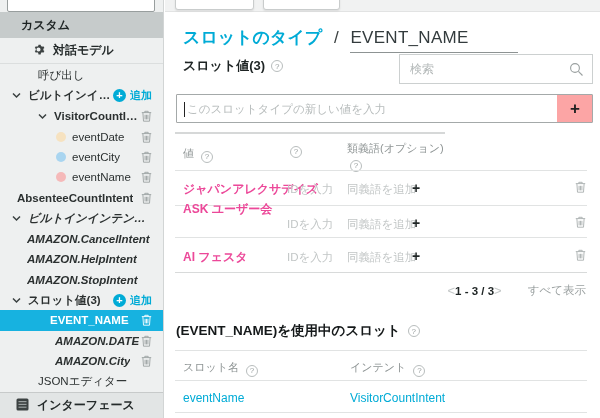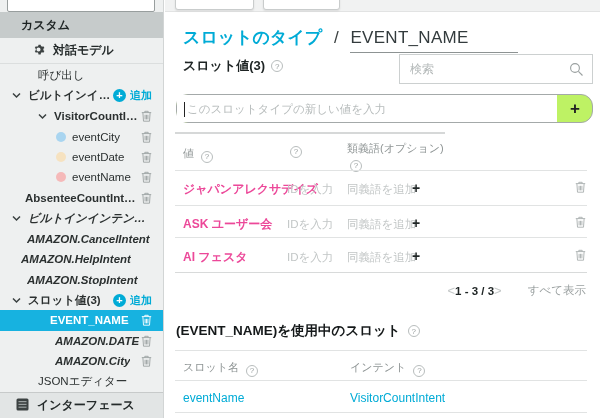--- a/index.html
+++ b/index.html
@@ -70,21 +70,21 @@
 
   .search{position:absolute; top:54px; left:234px; width:194px; height:30px;
     border:1px solid #ccd0d0; background:#fff;}
   .search input{border:none; outline:none; width:160px; height:100%;
     padding-left:10px; font-size:12px; color:#333;
     font-family:"Liberation Sans","DejaVu Sans",sans-serif;}
   .search input::placeholder{color:#b3b8b8;}
   .search .mag{position:absolute; right:8px; top:7px; color:#9aa0a0;}
 
   .new-value{position:absolute; top:94px; left:11px; width:417px; height:29px;
-    border:1px solid #a4a9a9; border-radius:12px; background:#bef264;}
+    border:1px solid #a4a9a9; border-radius:1px; background:#fca5a5;}
   .new-value .caret{position:absolute; left:7px; top:7px; width:1px; height:15px; background:#222;}
   .new-value input{border:none; outline:none; width:380px; height:100%;
     padding-left:10px; font-size:11.5px; color:#333;
     font-family:"Liberation Sans","DejaVu Sans",sans-serif;}
   .new-value input::placeholder{color:#b7bcbc;}
   .new-value .plus{position:absolute; right:12px; top:4px; font-size:17px;
     font-weight:bold; color:#222; cursor:pointer;}
 
   .pdiv{position:absolute; top:132px; left:10px; width:270px; height:2px; background:#d6d8d8;}
   .hr{position:absolute; left:10px; width:412px; height:1px; background:#e1e3e3;}
@@ -153,34 +153,34 @@
         <span class="trash">
             <svg width="11" height="12" viewBox="0 0 11 12">
               <g fill="none" stroke="currentColor" stroke-width=".9">
                 <path d="M.8 2.6h9.4M3.8 2.6V1.3h3.4v1.3M1.9 2.8l.6 8.4h6l.6-8.4M4.1 4.8v4.6M5.5 4.8v4.6M6.9 4.8v4.6"></path>
               </g>
             </svg>
           </span>
       </div>
 
       <div class="trow" style="padding-left:56px">
+        <span class="dot" style="background: rgb(246, 226, 192);"></span>
+        <span class="lbl">eventDate</span>
+        <span class="trash">
+            <svg width="11" height="12" viewBox="0 0 11 12">
+              <g fill="none" stroke="currentColor" stroke-width=".9">
+                <path d="M.8 2.6h9.4M3.8 2.6V1.3h3.4v1.3M1.9 2.8l.6 8.4h6l.6-8.4M4.1 4.8v4.6M5.5 4.8v4.6M6.9 4.8v4.6"></path>
+              </g>
+            </svg>
+          </span>
+      </div>
+
+      <div class="trow" style="padding-left:56px">
         <span class="dot" style="background: rgb(169, 213, 240);"></span>
         <span class="lbl">eventCity</span>
-        <span class="trash">
-            <svg width="11" height="12" viewBox="0 0 11 12">
-              <g fill="none" stroke="currentColor" stroke-width=".9">
-                <path d="M.8 2.6h9.4M3.8 2.6V1.3h3.4v1.3M1.9 2.8l.6 8.4h6l.6-8.4M4.1 4.8v4.6M5.5 4.8v4.6M6.9 4.8v4.6"></path>
-              </g>
-            </svg>
-          </span>
-      </div>
-
-      <div class="trow" style="padding-left:56px">
-        <span class="dot" style="background: rgb(246, 226, 192);"></span>
-        <span class="lbl">eventDate</span>
         <span class="trash">
             <svg width="11" height="12" viewBox="0 0 11 12">
               <g fill="none" stroke="currentColor" stroke-width=".9">
                 <path d="M.8 2.6h9.4M3.8 2.6V1.3h3.4v1.3M1.9 2.8l.6 8.4h6l.6-8.4M4.1 4.8v4.6M5.5 4.8v4.6M6.9 4.8v4.6"></path>
               </g>
             </svg>
           </span>
       </div>
 
       <div class="trow" style="padding-left:56px">
@@ -188,21 +188,21 @@
         <span class="lbl">eventName</span>
         <span class="trash">
             <svg width="11" height="12" viewBox="0 0 11 12">
               <g fill="none" stroke="currentColor" stroke-width=".9">
                 <path d="M.8 2.6h9.4M3.8 2.6V1.3h3.4v1.3M1.9 2.8l.6 8.4h6l.6-8.4M4.1 4.8v4.6M5.5 4.8v4.6M6.9 4.8v4.6"></path>
               </g>
             </svg>
           </span>
       </div>
 
-      <div class="trow bold" style="padding-left:25px">
+      <div class="trow bold" style="padding-left:17px">
         <span class="lbl">AbsenteeCountIntent</span>
         <span class="trash">
             <svg width="11" height="12" viewBox="0 0 11 12">
               <g fill="none" stroke="currentColor" stroke-width=".9">
                 <path d="M.8 2.6h9.4M3.8 2.6V1.3h3.4v1.3M1.9 2.8l.6 8.4h6l.6-8.4M4.1 4.8v4.6M5.5 4.8v4.6M6.9 4.8v4.6"></path>
               </g>
             </svg>
           </span>
       </div>
 
@@ -212,21 +212,21 @@
               <polyline points="1,1.5 4.5,5 8,1.5" fill="none" stroke="currentColor" stroke-width="1.5"></polyline>
             </svg>
           </span>
         <span class="lbl">ビルトインインテント(3)</span>
       </div>
 
       <div class="trow ital" style="padding-left:27px">
         <span class="lbl">AMAZON.CancelIntent</span>
       </div>
 
-      <div class="trow ital" style="padding-left:21px">
+      <div class="trow ital" style="padding-left:27px">
         <span class="lbl">AMAZON.HelpIntent</span>
       </div>
 
       <div class="trow ital" style="padding-left:27px">
         <span class="lbl">AMAZON.StopIntent</span>
       </div>
 
       <div class="trow bold" style="padding-left:12px">
         <span class="chev">
             <svg width="9" height="7" viewBox="0 0 9 7">
@@ -347,21 +347,21 @@
       <span class="row-plus" style="left:247px; top:180px;">+</span>
       <span class="row-trash" style="left:410px; top:181px;"><svg width="11" height="12" viewBox="0 0 11 12">
             <g fill="none" stroke="currentColor" stroke-width=".9">
               <path d="M.8 2.6h9.4M3.8 2.6V1.3h3.4v1.3M1.9 2.8l.6 8.4h6l.6-8.4M4.1 4.8v4.6M5.5 4.8v4.6M6.9 4.8v4.6"></path>
             </g>
           </svg></span>
     </div>
     <div class="hr" style="top:205px;"></div>
 
     <div>
-      <span class="cell-val" style="left:18px; top:216px;">ASK ユーザー会</span>
+      <span class="cell-val" style="left:18px; top:201px;">ASK ユーザー会</span>
       <span class="cell-ph" style="left:122px; top:217px;">IDを入力</span>
       <span class="cell-ph" style="left:182px; top:217px;">同義語を追加</span>
       <span class="row-plus" style="left:247px; top:215px;">+</span>
       <span class="row-trash" style="left:410px; top:216px;"><svg width="11" height="12" viewBox="0 0 11 12">
             <g fill="none" stroke="currentColor" stroke-width=".9">
               <path d="M.8 2.6h9.4M3.8 2.6V1.3h3.4v1.3M1.9 2.8l.6 8.4h6l.6-8.4M4.1 4.8v4.6M5.5 4.8v4.6M6.9 4.8v4.6"></path>
             </g>
           </svg></span>
     </div>
     <div class="hr" style="top:237px;"></div>

